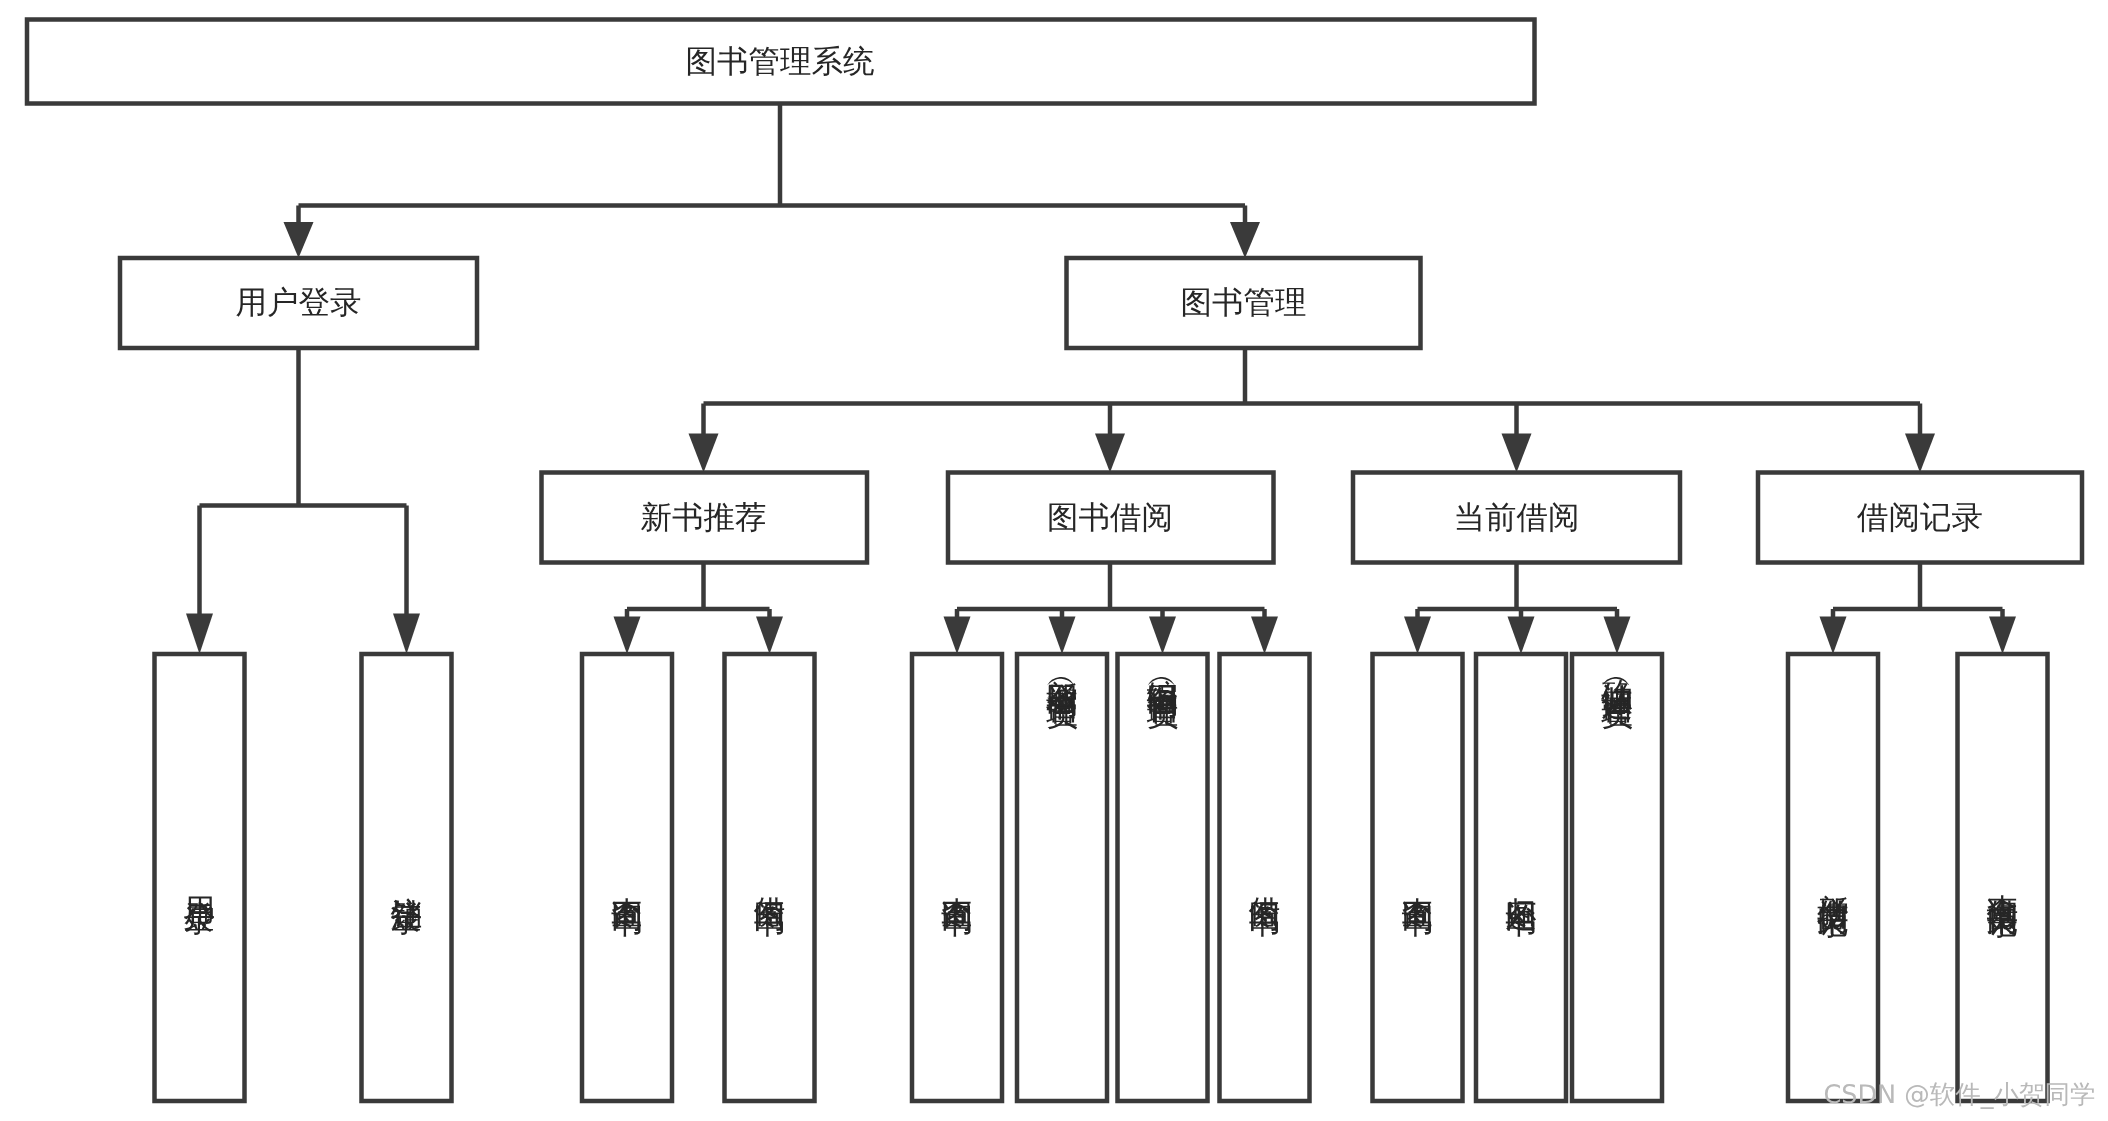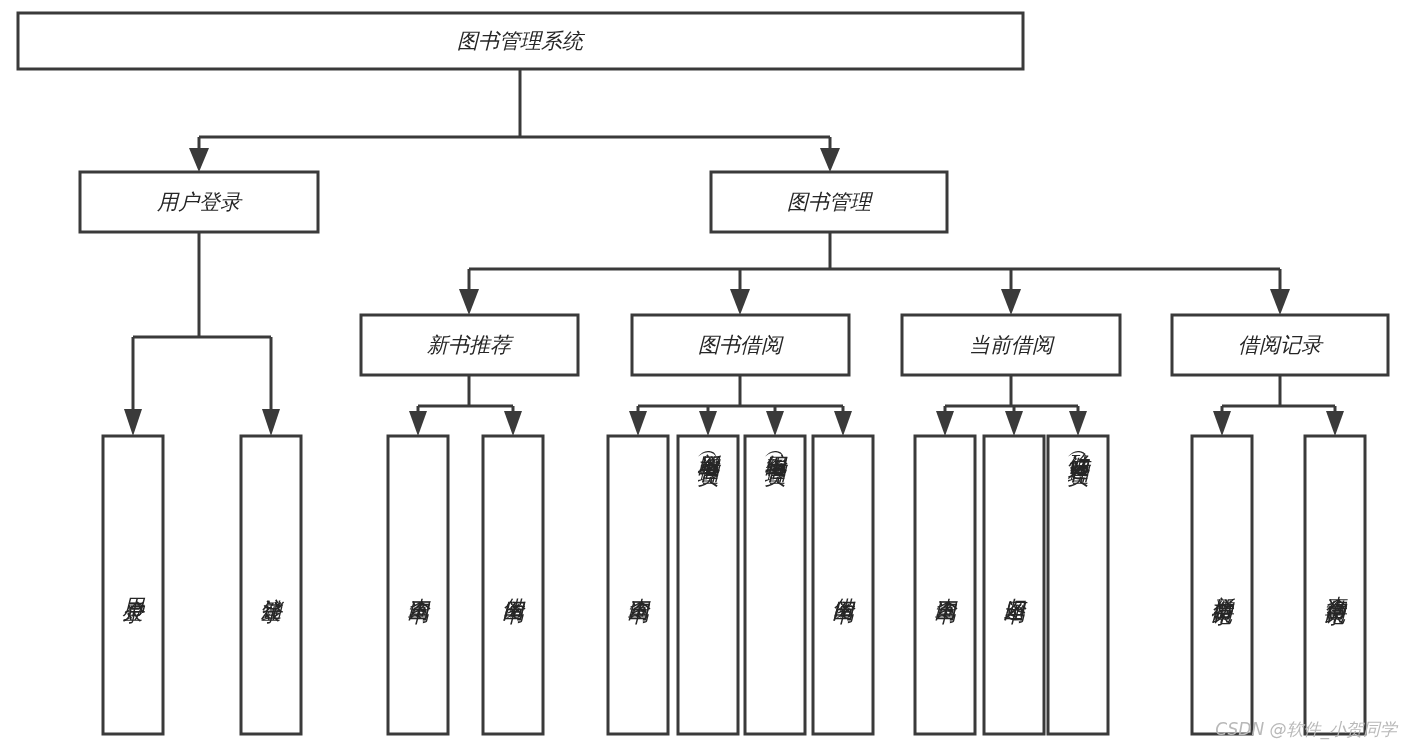--- a/index.html
+++ b/index.html
@@ -11,21 +11,20 @@
     width: 1405px;
     height: 747px;
     overflow: hidden;
     font-family: "DejaVu Sans", "Liberation Sans", sans-serif;
   }
   #diagram-root {
     position: relative;
     width: 1405px;
     height: 747px;
     background: #ffffff;
-    font-style: italic;
   }
   svg#tree-svg {
     position: absolute;
     left: 0;
     top: 0;
     width: 1405px;
     height: 747px;
   }
   .node-box {
     fill: #ffffff;

